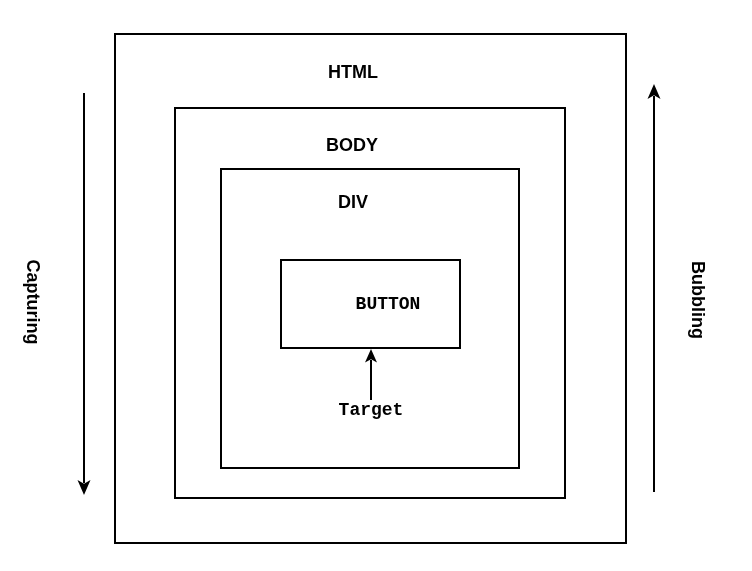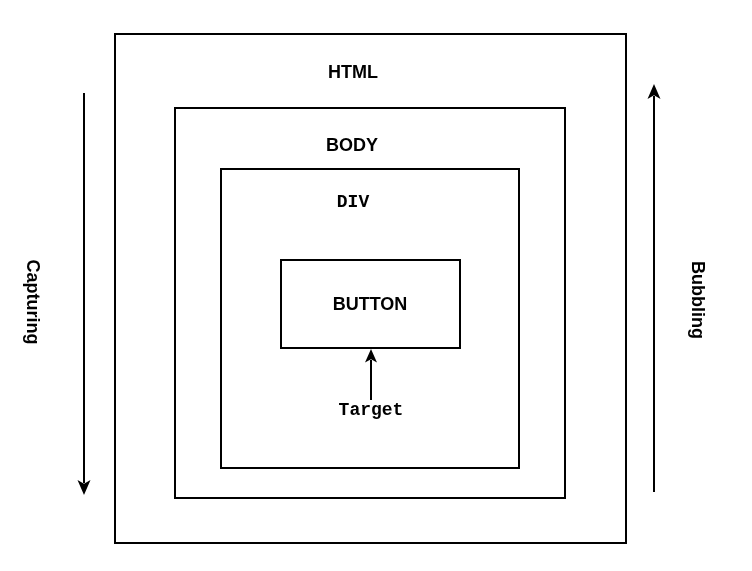--- a/index.html
+++ b/index.html
@@ -30,22 +30,22 @@
     position: absolute;
     transform: translateX(-50%);
     font-weight: bold;
     font-size: 18px;
     line-height: 1;
     color: var(--text, #000);
     white-space: nowrap;
   }
   .label-html   { left: 353px; top: 63px;  }
   .label-body   { left: 352px; top: 136px; }
-  .label-div    { left: 353px; top: 193px; font-family: Liberation Mono, monospace; }
-  .label-button { left: 370px; top: 295px; }
+  .label-div    { left: 353px; top: 193px; }
+  .label-button { left: 388px; top: 295px; font-family: Liberation Mono, monospace; }
   .label-target { left: 371px; top: 401px; font-family: Liberation Mono, monospace; }
   .side-label {
     position: absolute;
     transform: translate(-50%, -50%) rotate(90deg);
     font-weight: bold;
     font-size: 18px;
     line-height: 1;
     color: var(--text, #000);
     white-space: nowrap;
   }

